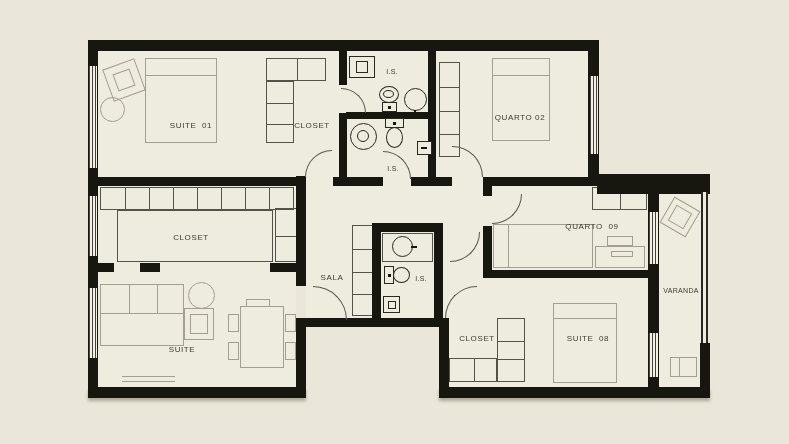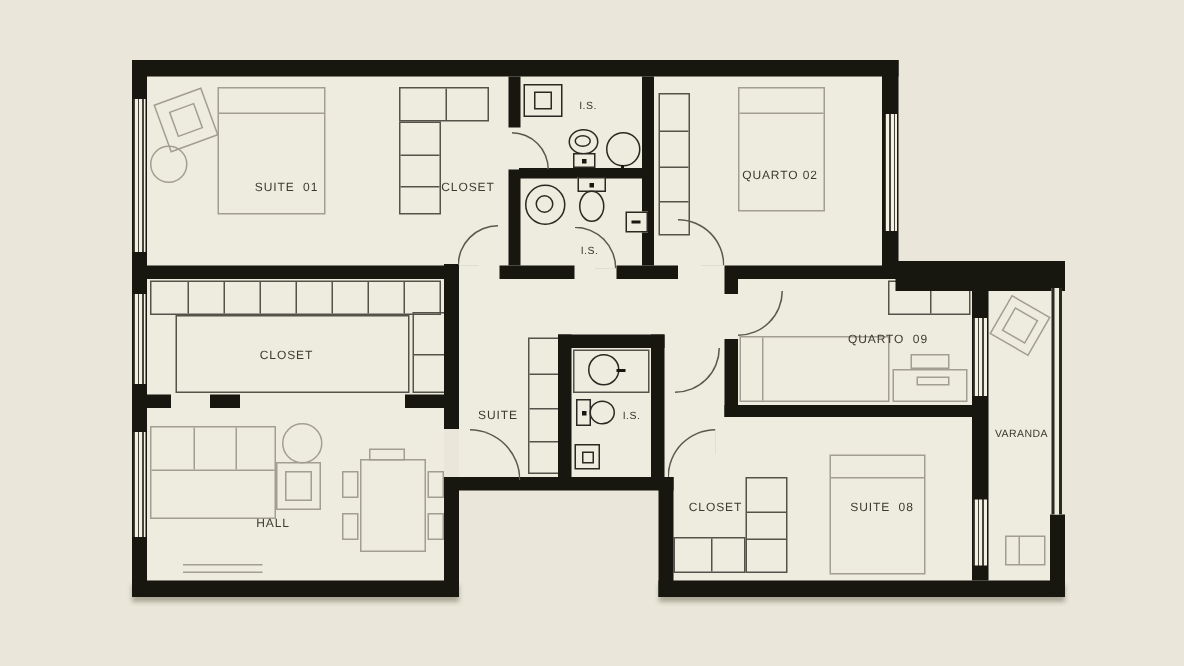--- a/index.html
+++ b/index.html
@@ -223,21 +223,21 @@
   <div class="fx thin" style="left:383px;top:296px;width:17px;height:17px">
     <div class="fx thin" style="left:4px;top:4px;width:8px;height:8px"></div>
   </div>
 
   <div class="lbl" style="left:191px;top:125px">SUITE  01</div>
   <div class="lbl" style="left:312px;top:125px">CLOSET</div>
   <div class="lbl sm" style="left:392px;top:71px">I.S.</div>
   <div class="lbl sm" style="left:393px;top:168px">I.S.</div>
   <div class="lbl" style="left:520px;top:117px">QUARTO 02</div>
   <div class="lbl" style="left:191px;top:237px">CLOSET</div>
-  <div class="lbl" style="left:332px;top:277px">SUITE</div>
+  <div class="lbl" style="left:332px;top:277px">SALA</div>
   <div class="lbl sm" style="left:421px;top:278px">I.S.</div>
   <div class="lbl" style="left:592px;top:226px">QUARTO  09</div>
   <div class="lbl sm" style="left:681px;top:290px">VARANDA</div>
-  <div class="lbl" style="left:182px;top:349px">HALL</div>
+  <div class="lbl" style="left:182px;top:349px">SUITE</div>
   <div class="lbl" style="left:477px;top:338px">CLOSET</div>
   <div class="lbl" style="left:588px;top:338px">SUITE  08</div>
 
 </div>
 
 </body></html>

